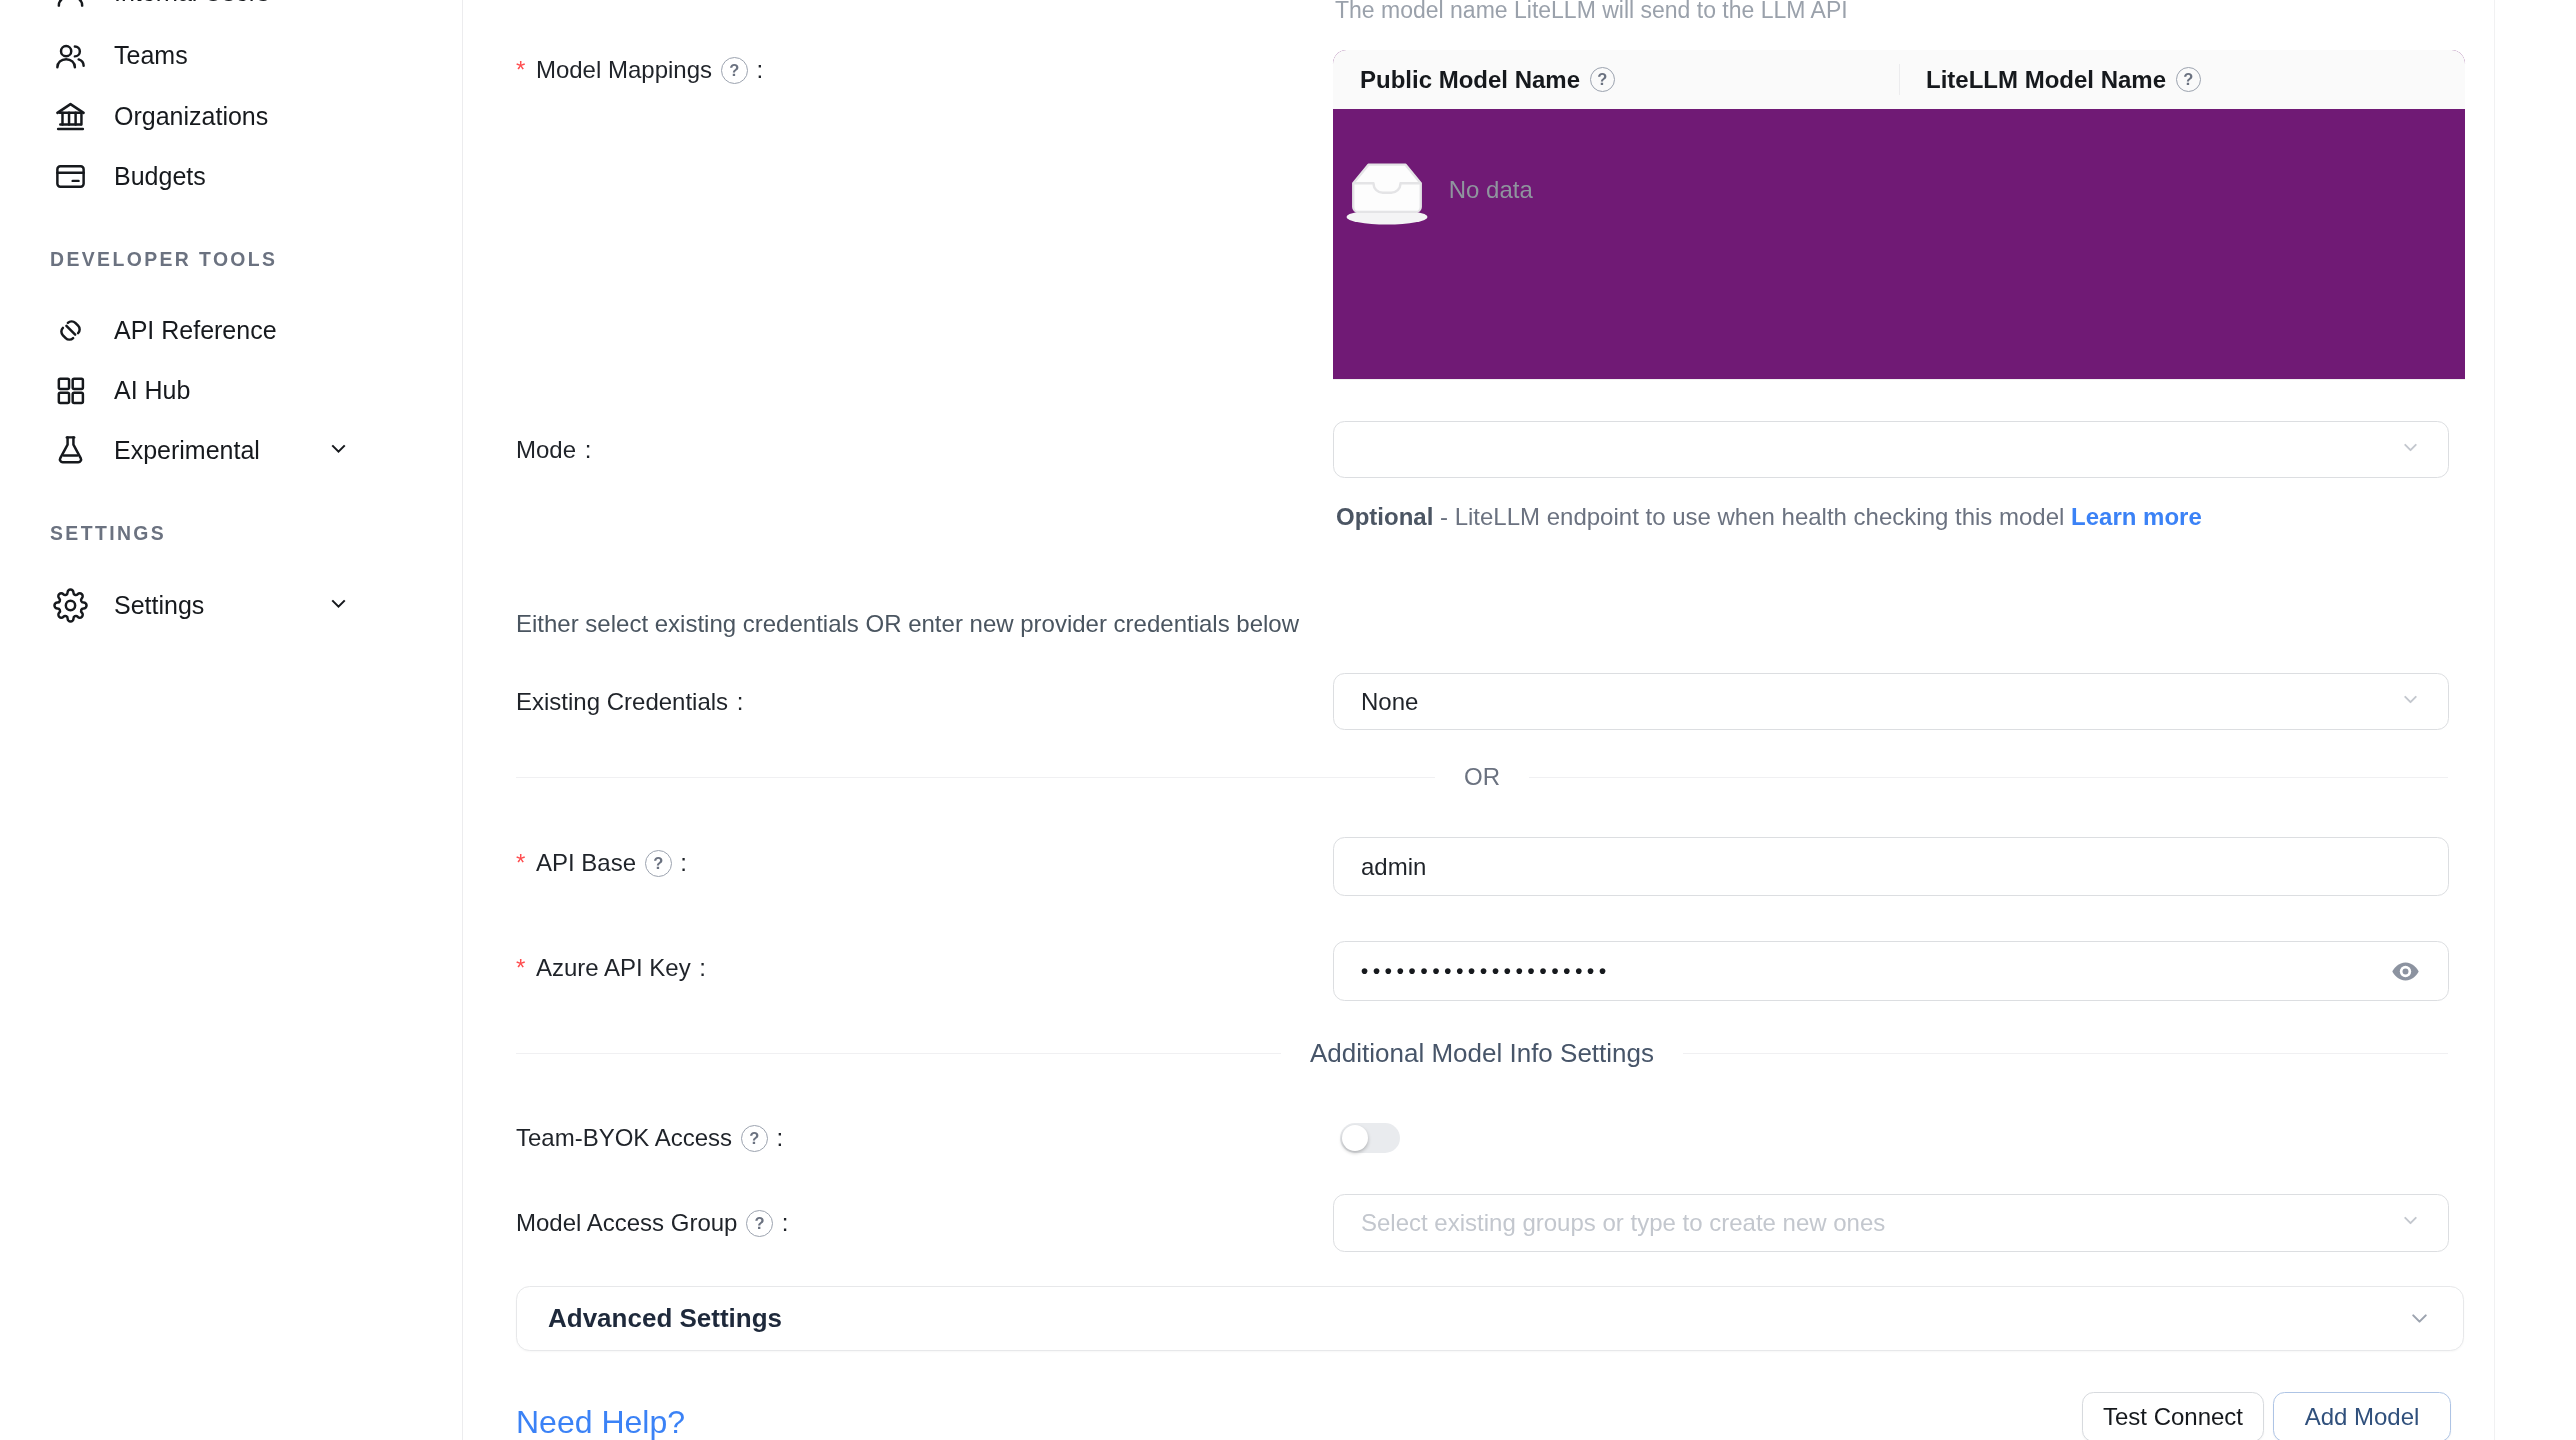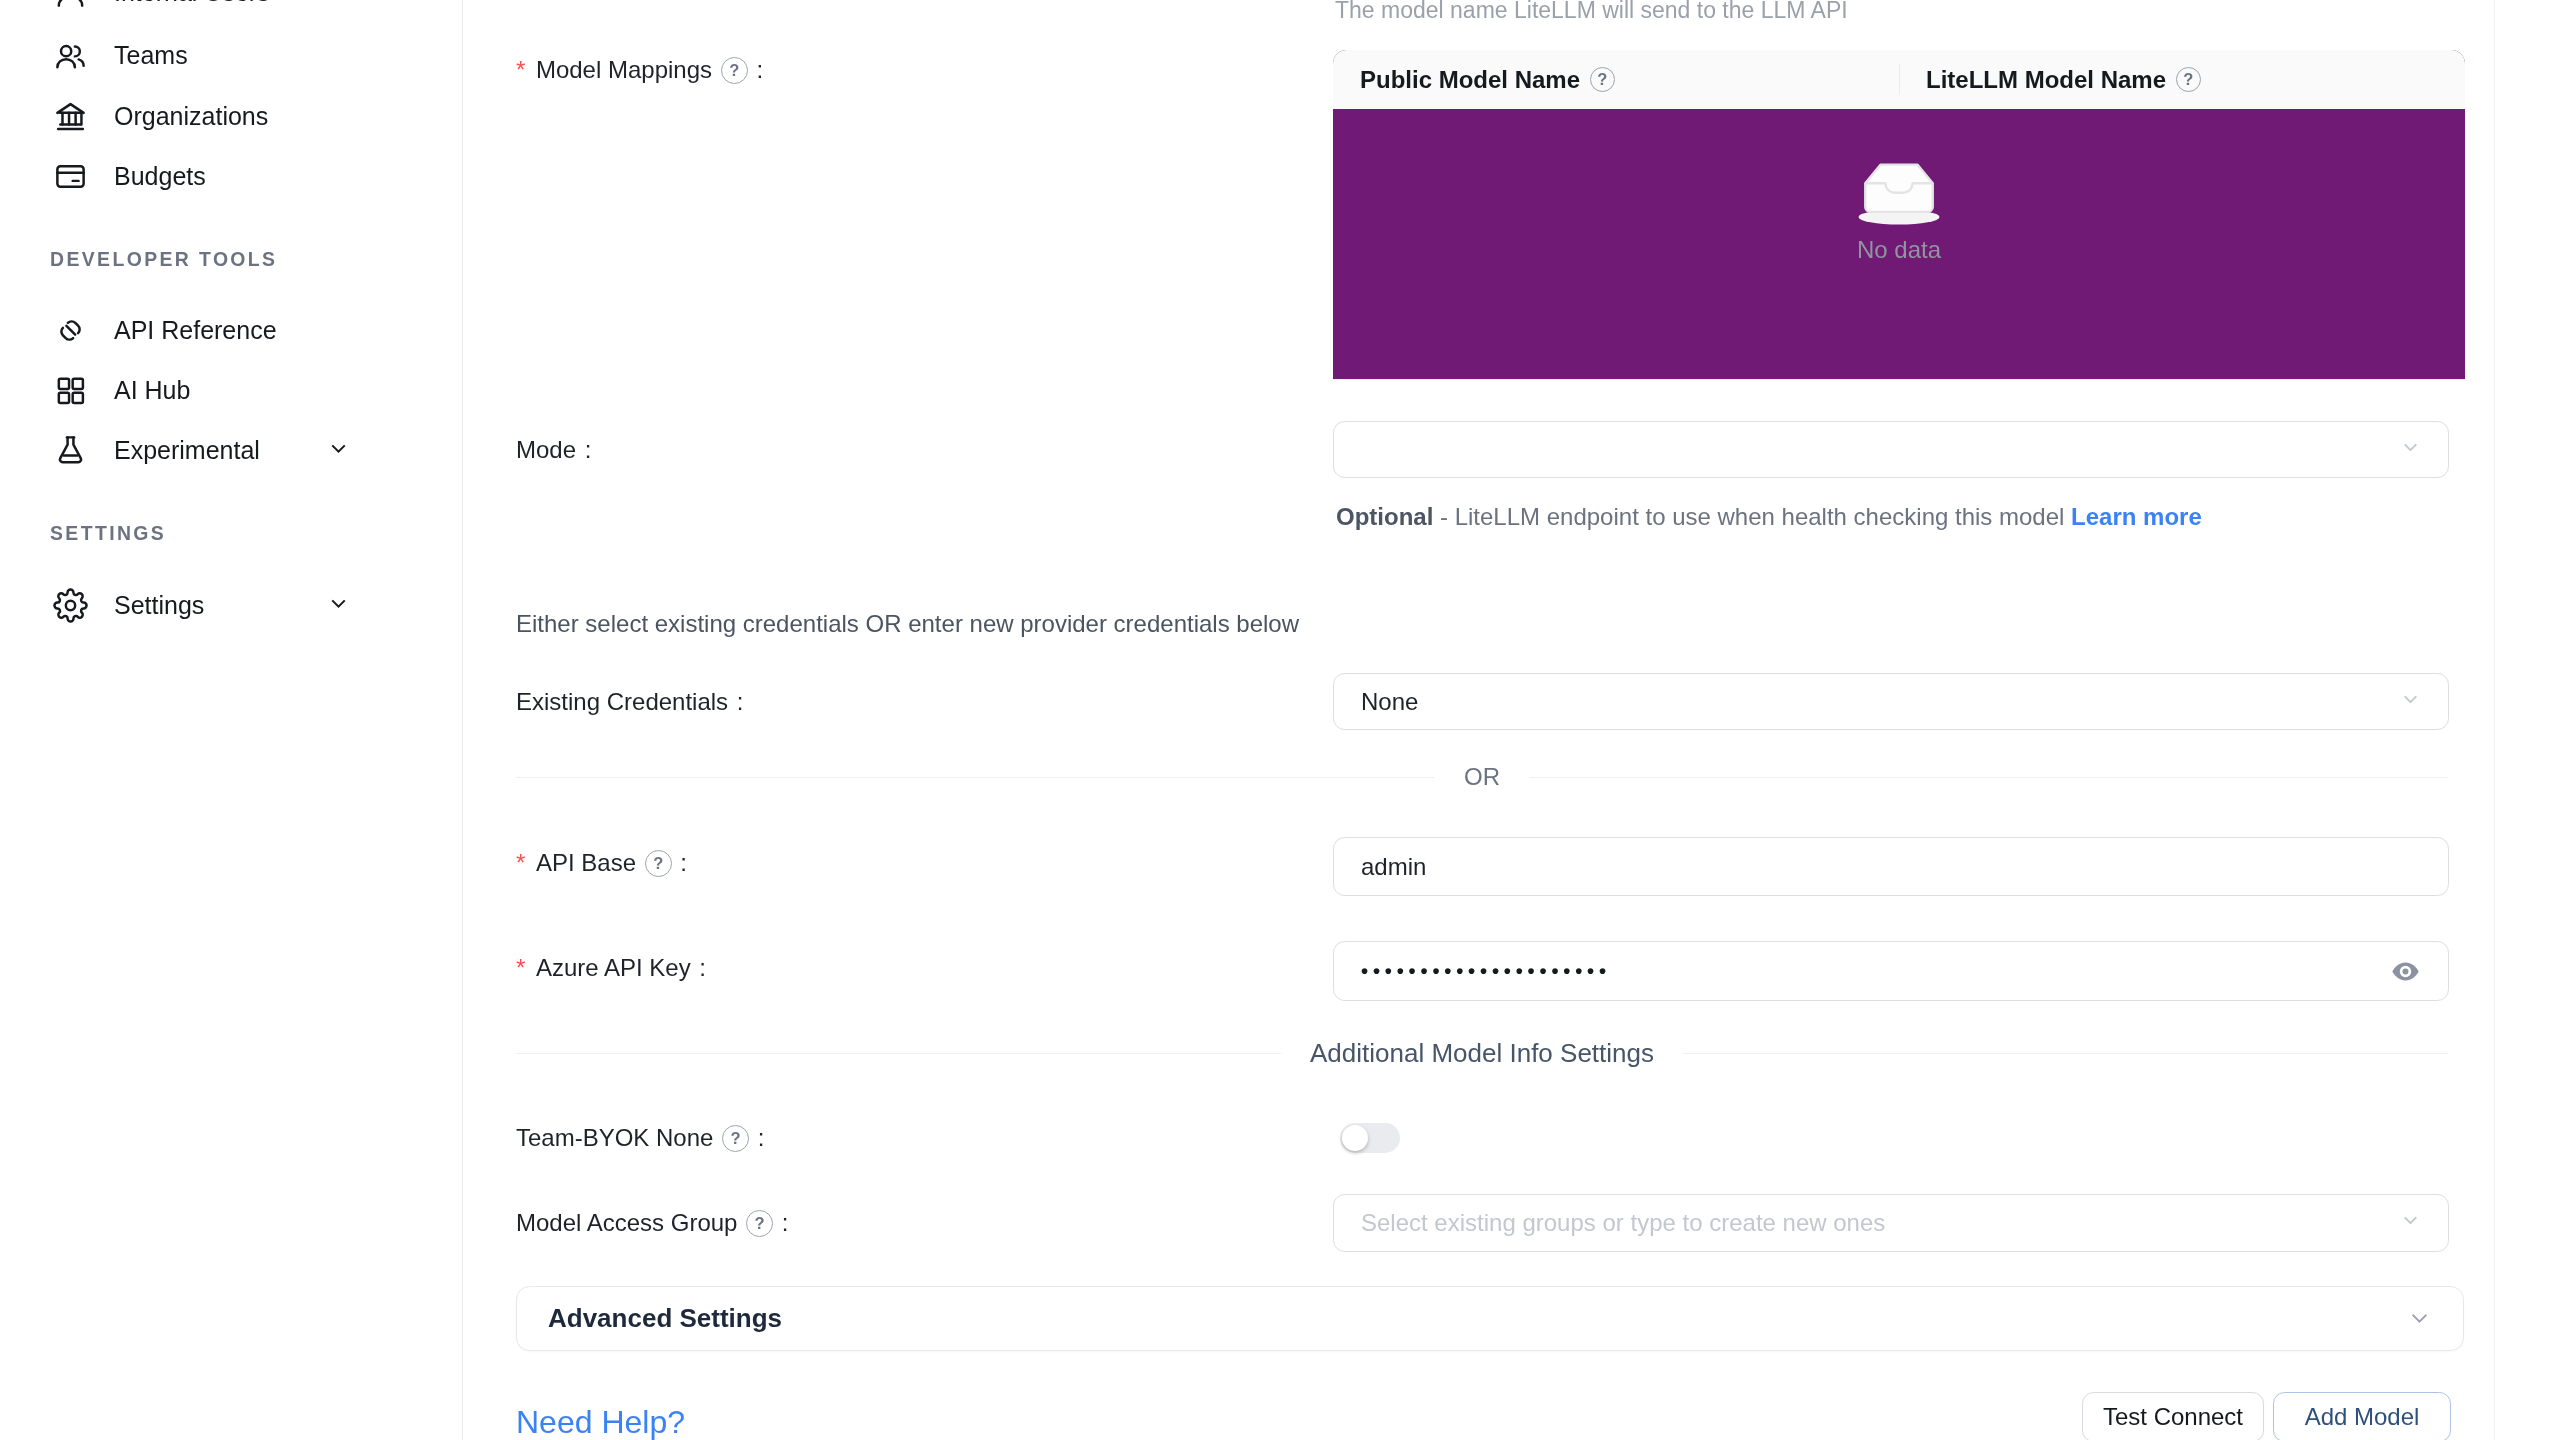--- a/index.html
+++ b/index.html
@@ -36,21 +36,21 @@
 
   
   .mtable { position:absolute; left:870px; top:50px; width:1132px; height:330px;
             border-radius:13.6px 13.6px 0 0; border-bottom:1px solid #f0f0f0; background:#701a75; }
   .mtable .thead { display:flex; height:59px; background:#fafafa; border-radius:13.6px 13.6px 0 0; }
   .mtable .th { flex:1; display:flex; align-items:center; gap:9.7px; padding-left:27px;
                 font-size:24px; font-weight:700; color:#16191d; position:relative; }
   .mtable .th + .th::before { content:""; position:absolute; left:0; top:13.6px; bottom:13.6px;
                 width:1px; background:#ececee; }
   .mtable .th .qmark { width:25px; height:25px; border-width:1.9px; }
-  .empty-wrap { display:flex; flex-direction:column; align-items:center; margin-top:43px; gap:7.7px; }
+  .empty-wrap { display:flex; flex-direction:row; align-items:center; margin-top:43px; gap:7.7px; }
   .empty-wrap .txt { font-size:24px; color:#8f959e; }
 
   
   .ctl { position:absolute; left:870px; width:1116px; height:57px; background:#fff;
          border:1px solid #dcdee1; border-radius:11.6px; display:flex; align-items:center;
          padding:0 27px; font-size:24px; color:#1f2329; cursor:pointer; }
   .ctl .chev-sel { margin-left:auto; }
   .ctl .chev-sel svg { width:21px; height:21px; stroke:#c3c7ce; fill:none; stroke-width:2.2;
                        stroke-linecap:round; stroke-linejoin:round; }
   .ctl.placeholder { color:#c3c7ce; }
@@ -285,21 +285,21 @@
       </span>
     </div>
 
     <div class="divider section" style="top:1038px">
       <span class="ln"></span>
       <span class="dtxt">Additional Model Info Settings</span>
       <span class="ln"></span>
     </div>
 
     <div class="flabel" style="top:1124px">
-      <span>Team-BYOK None</span>
+      <span>Team-BYOK Access</span>
       <span class="qmark">?</span>
       <span class="colon">:</span>
     </div>
     <div class="switch" style="top:1123px">
       <span class="knob"></span>
     </div>
 
     <div class="flabel" style="top:1209px">
       <span>Model Access Group</span>
       <span class="qmark">?</span>

